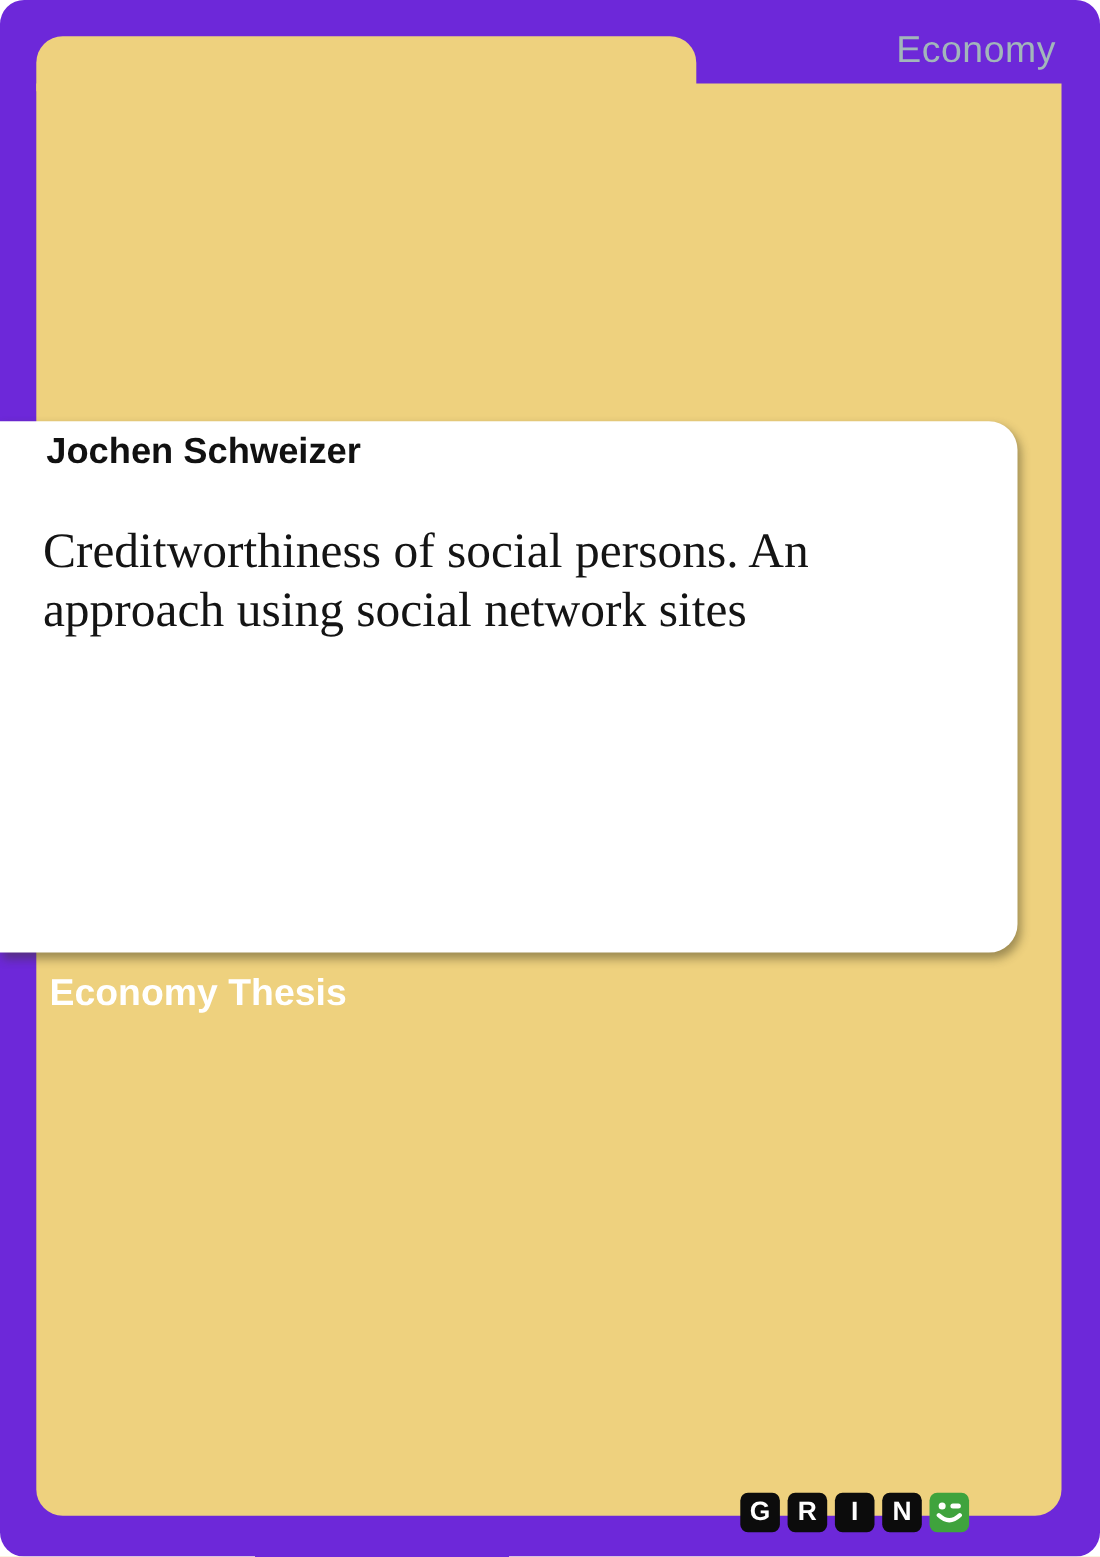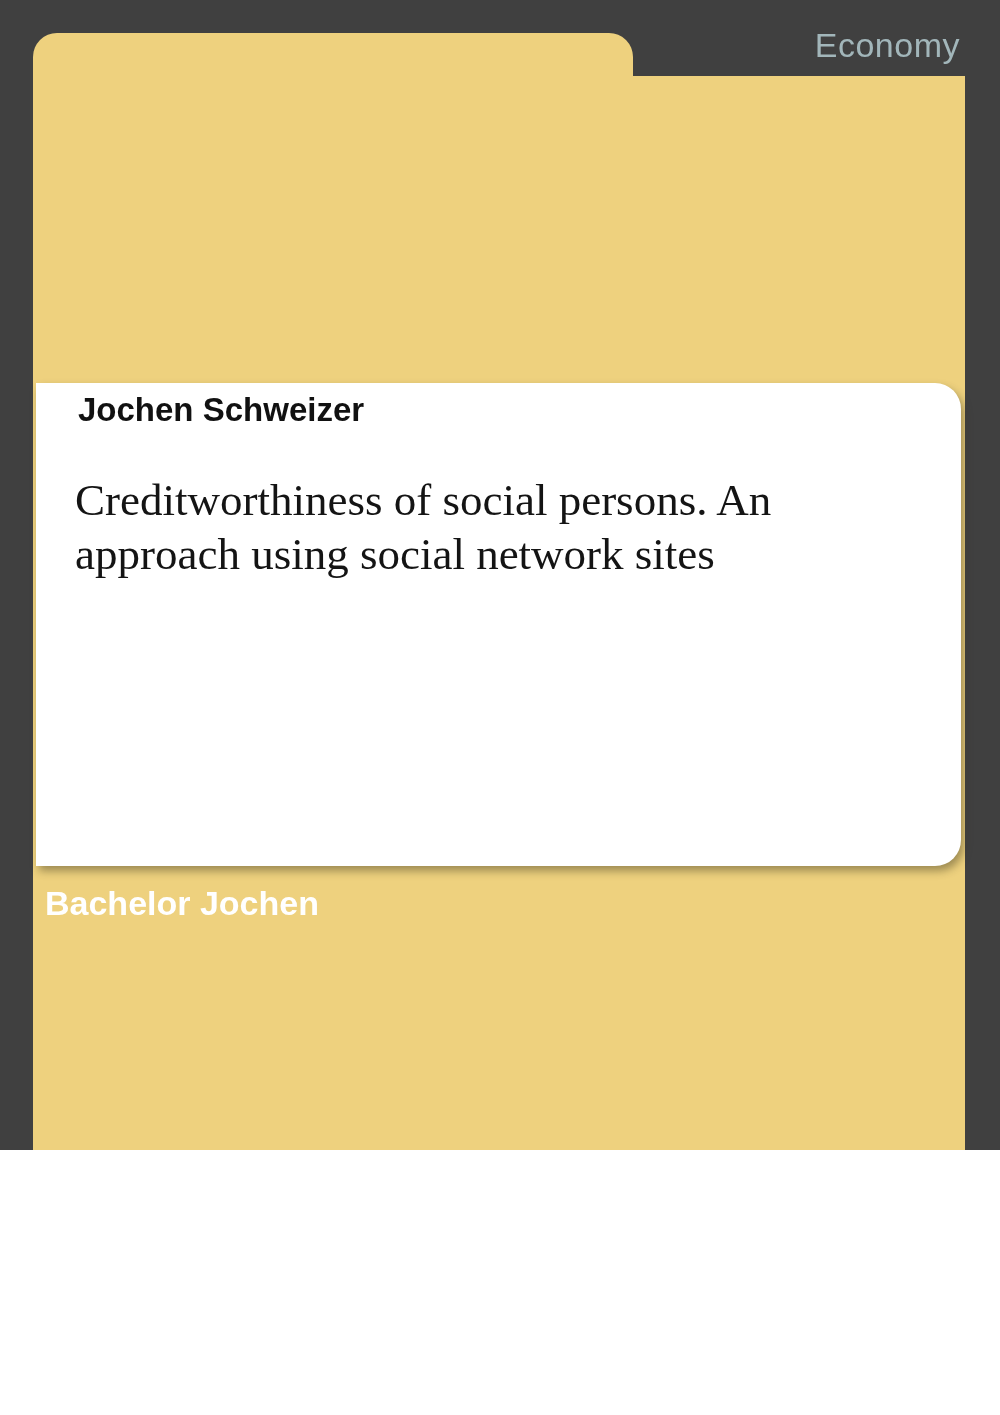--- a/index.html
+++ b/index.html
@@ -9,23 +9,24 @@
     --logo-black: #0c0c0c;
     --title-ink: #141414;
   }
   * { margin: 0; padding: 0; box-sizing: border-box; }
   html, body { background: #ffffff; }
   body { font-family: "Liberation Sans", sans-serif; }
 
   .cover {
     position: relative;
     width: 1000px;
-    height: 1150px;
-    background: #404040;
+    height: 1415px;
+    background: #6d28d9;
     overflow: hidden;
+    border-radius: 22px;
   }
 
   
   .tan-tab {
     position: absolute;
     left: 33px; top: 33px;
     width: 600px; height: 50px;
     background: var(--cover-tan);
     border-radius: 24px 24px 0 0;
   }
@@ -46,21 +47,20 @@
   }
 
   
   .white-box {
     position: absolute;
     left: 0; top: 383px;
     width: 925px; height: 483px;
     background: #ffffff;
     border-radius: 0 26px 26px 0;
     box-shadow: 3px 5px 9px rgba(60, 55, 30, 0.45);
-    margin-left: 36px;
   }
   .author {
     position: absolute;
     left: 42px; top: 8px;
     font-size: 33px;
     font-weight: 700;
     color: #111111;
   }
   .title {
     position: absolute;
@@ -116,21 +116,21 @@
   <div class="category">Economy</div>
 
   <div class="white-box">
     <div class="author">Jochen Schweizer</div>
     <h1 class="title">
       <span class="line">Creditworthiness of social persons. An</span>
       <span class="line">approach using social network sites</span>
     </h1>
   </div>
 
-  <div class="thesis-type">Bachelor Jochen</div>
+  <div class="thesis-type">Economy Thesis</div>
 
   <div class="grin-logo">
     <span class="tile">G</span>
     <span class="tile">R</span>
     <span class="tile">I</span>
     <span class="tile">N</span>
     <span class="tile green">
       <svg width="36" height="36" viewBox="0 0 36 36" aria-hidden="true">
         <circle cx="11.5" cy="12" r="3.2" fill="#ffffff"></circle>
         <rect x="19" y="9.8" width="9.5" height="4.6" rx="2.3" fill="#ffffff"></rect>

